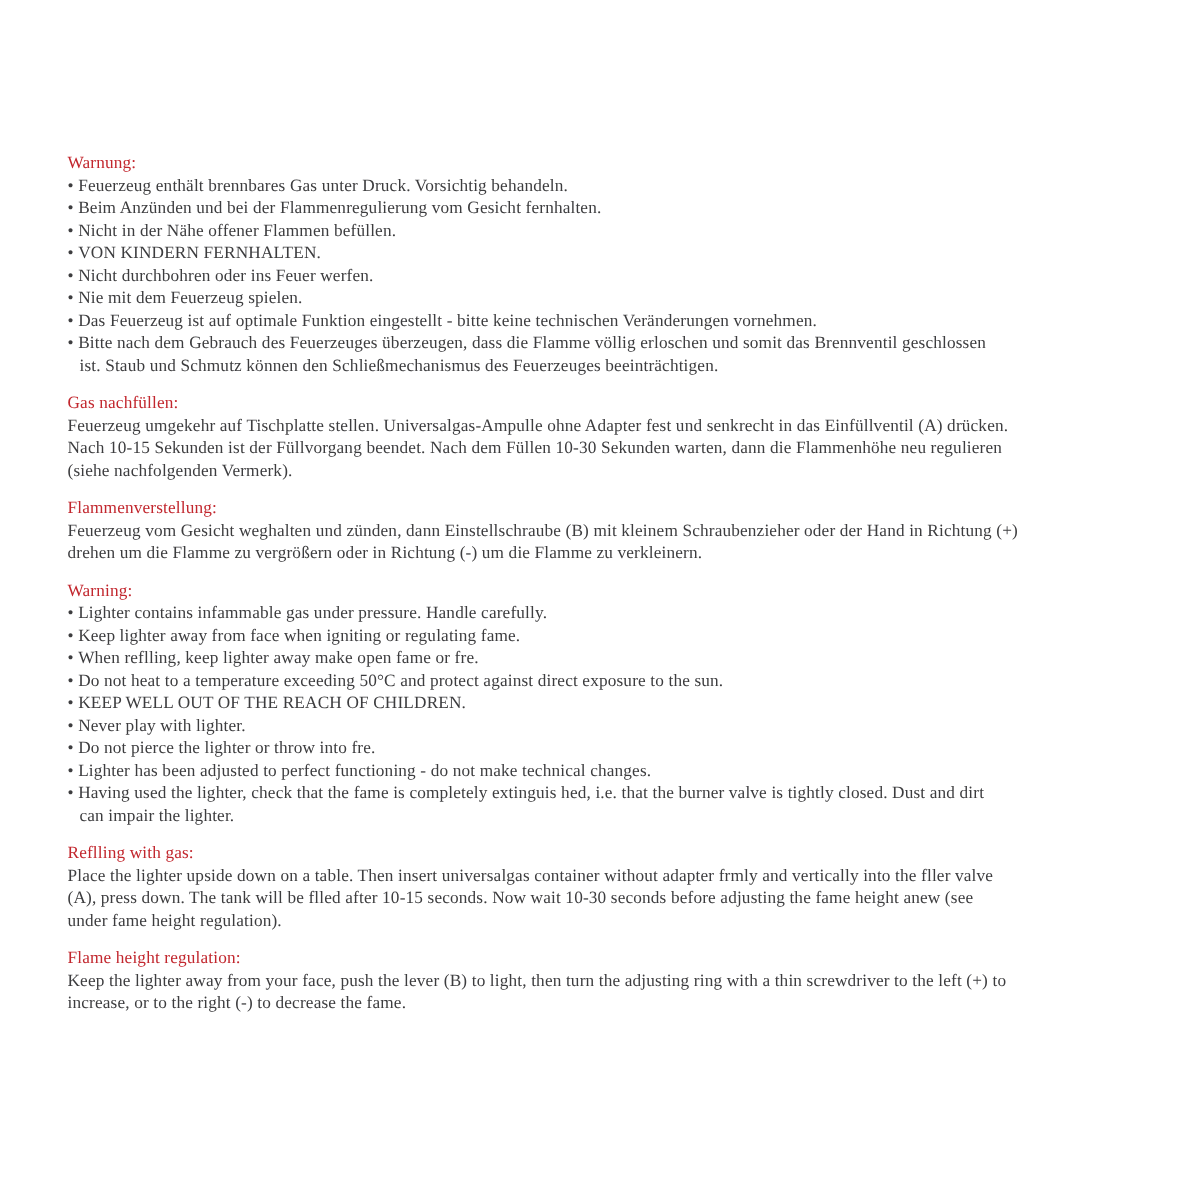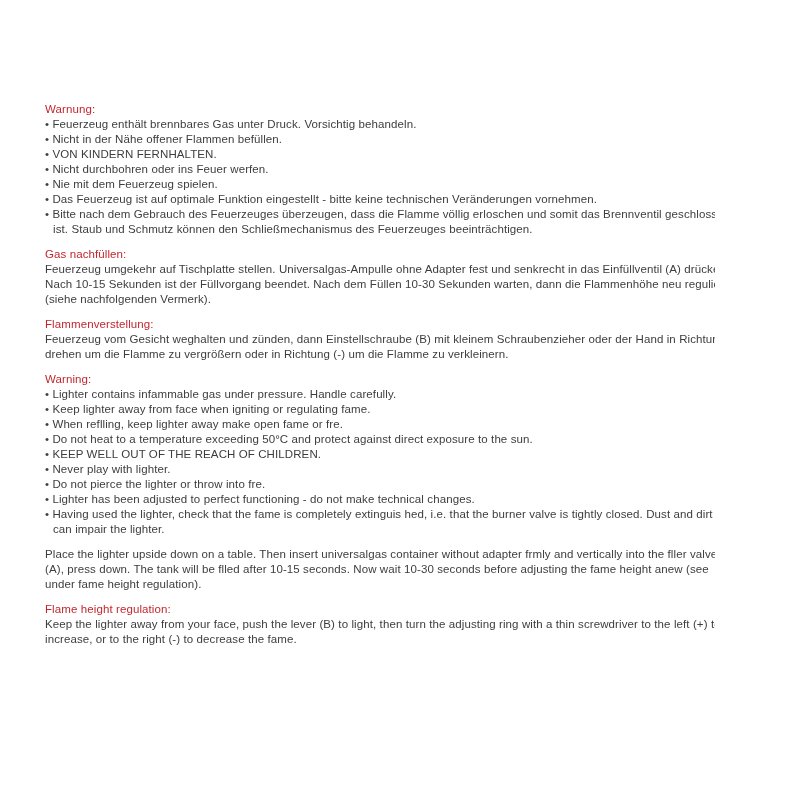--- a/index.html
+++ b/index.html
@@ -6,21 +6,21 @@
     margin: 0;
     padding: 0;
     background: #ffffff;
   }
   .page {
     position: relative;
     width: 715px;
     height: 800px;
     background: #ffffff;
     overflow: hidden;
-    font-family: Liberation Sans, sans-serif;
+    font-family: Liberation Serif, serif;
   }
   .content {
     position: absolute;
     top: 102px;
     left: 45px;
     width: 730px;
     font-size: 11.5px;
     line-height: 15px;
     color: #3d3d3f;
     letter-spacing: 0.1px;
@@ -47,20 +47,21 @@
 </style>
 </head>
 <body>
 
 <div class="page">
   <div class="content">
 
     <div class="section">
       <div class="heading">Warnung:</div>
       <div class="bullet">Feuerzeug enthält brennbares Gas unter Druck. Vorsichtig behandeln.</div>
+      <div class="bullet">Beim Anzünden und bei der Flammenregulierung vom Gesicht fernhalten.</div>
       <div class="bullet">Nicht in der Nähe offener Flammen befüllen.</div>
       <div class="bullet">VON KINDERN FERNHALTEN.</div>
       <div class="bullet">Nicht durchbohren oder ins Feuer werfen.</div>
       <div class="bullet">Nie mit dem Feuerzeug spielen.</div>
       <div class="bullet">Das Feuerzeug ist auf optimale Funktion eingestellt - bitte keine technischen Veränderungen vornehmen.</div>
       <div class="bullet">Bitte nach dem Gebrauch des Feuerzeuges überzeugen, dass die Flamme völlig erloschen und somit das Brennventil geschlossen
 ist. Staub und Schmutz können den Schließmechanismus des Feuerzeuges beeinträchtigen.</div>
     </div>
 
     <div class="section">
@@ -84,20 +85,21 @@
       <div class="bullet">Do not heat to a temperature exceeding 50°C and protect against direct exposure to the sun.</div>
       <div class="bullet">KEEP WELL OUT OF THE REACH OF CHILDREN.</div>
       <div class="bullet">Never play with lighter.</div>
       <div class="bullet">Do not pierce the lighter or throw into fre.</div>
       <div class="bullet">Lighter has been adjusted to perfect functioning - do not make technical changes.</div>
       <div class="bullet">Having used the lighter, check that the fame is completely extinguis hed, i.e. that the burner valve is tightly closed. Dust and dirt
 can impair the lighter.</div>
     </div>
 
     <div class="section">
+      <div class="heading">Reflling with gas:</div>
       <div class="para">Place the lighter upside down on a table. Then insert universalgas container without adapter frmly and vertically into the fller valve
 (A), press down. The tank will be flled after 10-15 seconds. Now wait 10-30 seconds before adjusting the fame height anew (see
 under fame height regulation).</div>
     </div>
 
     <div class="section">
       <div class="heading">Flame height regulation:</div>
       <div class="para">Keep the lighter away from your face, push the lever (B) to light, then turn the adjusting ring with a thin screwdriver to the left (+) to
 increase, or to the right (-) to decrease the fame.</div>
     </div>

